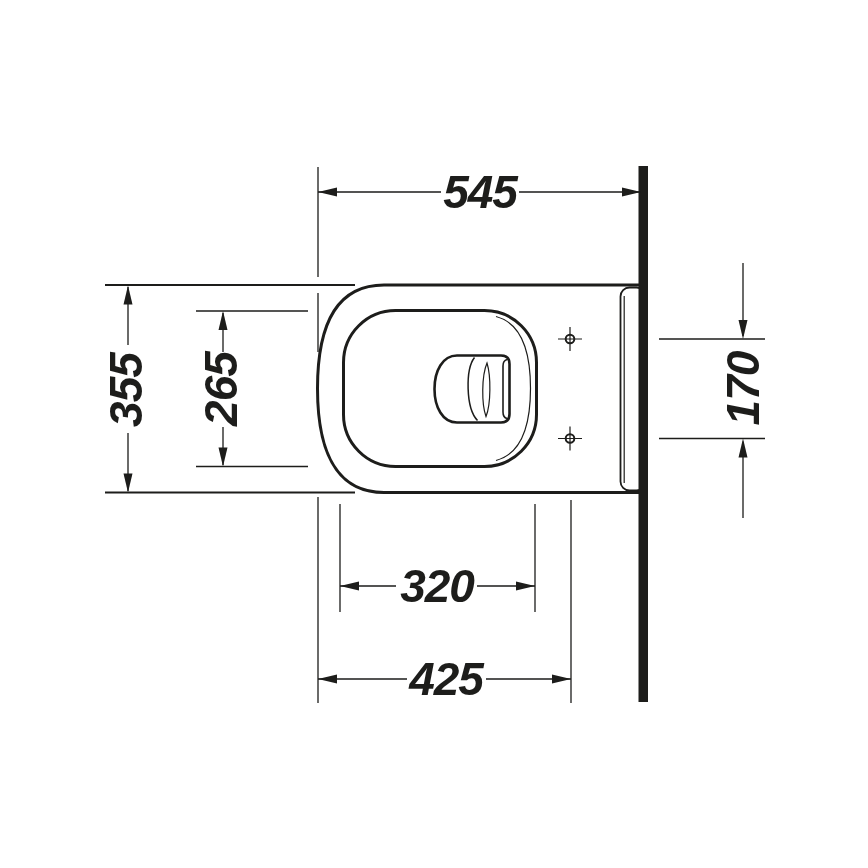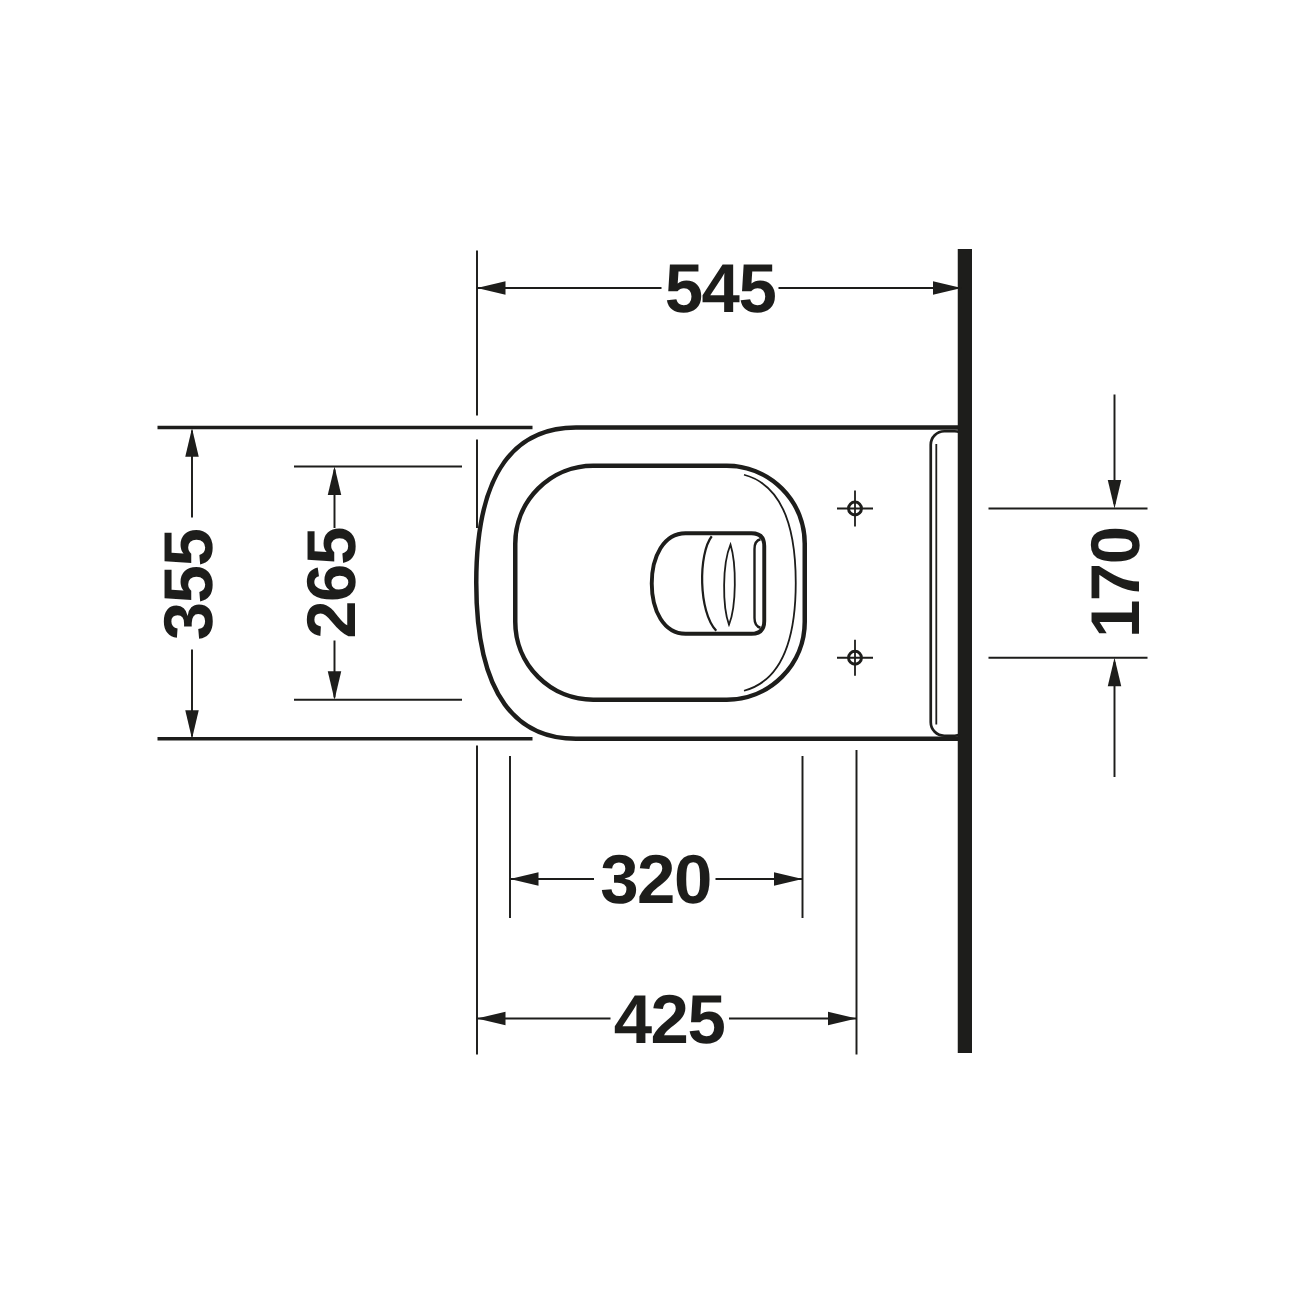--- a/index.html
+++ b/index.html
@@ -1,17 +1,17 @@
 <!DOCTYPE html>
 <html style="--line: #1d1d1b; --bg: #ffffff;"><head>
 <meta charset="utf-8">
 <style>
   :root { --line:#1d1d1b; --bg:#ffffff; }
   html,body { margin:0; padding:0; background:var(--bg); }
-  .stage { width:765px; height:868px; position:relative; background:var(--bg); overflow:hidden; }
+  .stage { width:765px; height:868px; position:relative; background:var(--bg); overflow:hidden;font-style:italic; }
   svg { display:block; }
   .dim-text {
     font-family:"Liberation Sans","DejaVu Sans",sans-serif;
     font-weight:700;
     font-size:46px;
     letter-spacing:-1px;
     fill:var(--line);
   }
   .thin   { stroke:var(--line); stroke-width:1.3; fill:none; }
   .mid    { stroke:var(--line); stroke-width:2.2; fill:none; }

